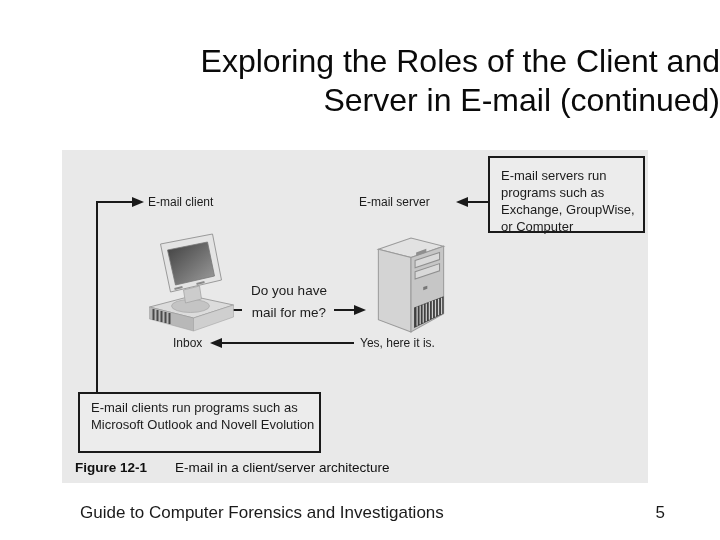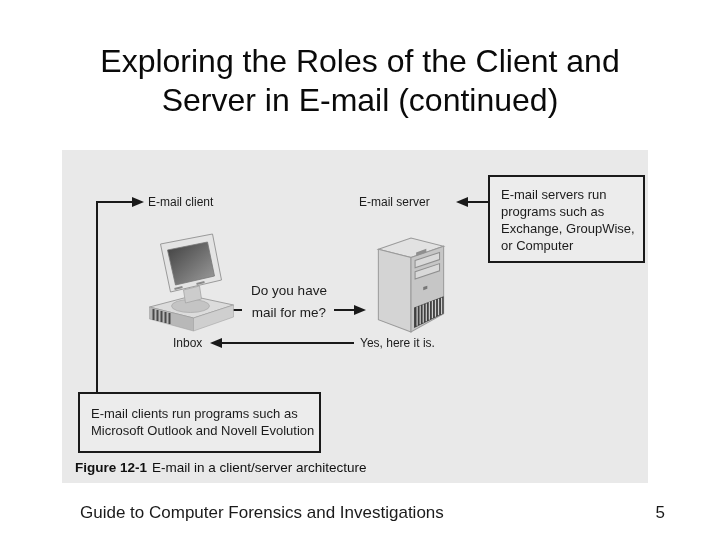--- a/index.html
+++ b/index.html
@@ -2,21 +2,21 @@
 <html><head>
 <meta charset="utf-8">
 <style>
   html,body { margin:0; padding:0; background:#fff; }
   .slide {
     position:relative; width:720px; height:540px; background:#ffffff;
     font-family:"Liberation Sans", sans-serif; overflow:hidden;
   }
   .title {
     position:absolute; top:42px; left:0; width:720px; margin:0;
-    text-align:center; font-size:32px; line-height:39px; font-weight:400; color:#0a0a0a;
+    text-align:right; font-size:32px; line-height:39px; font-weight:400; color:#0a0a0a;
   }
   .title-line { display:block; }
   .panel {
     position:absolute; left:62px; top:150px; width:586px; height:333px;
     background:#e9e9e9;
   }
   .connectors { position:absolute; left:0; top:0; width:586px; height:333px; }
   .lbl {
     position:absolute; font-size:12px; color:#1c1c1c; white-space:nowrap; line-height:15px;
   }
@@ -25,24 +25,24 @@
   .inbox-label  { left:111px; top:186px; }
   .reply-label  { left:298px; top:186px; }
   .query {
     position:absolute; left:183px; top:130px; width:88px; text-align:center;
     font-size:13.5px; line-height:22px; color:#1c1c1c;
   }
   .note {
     position:absolute; background:#ececec; border:2px solid #1a1a1a;
     font-size:13px; line-height:17px; color:#1c1c1c; box-sizing:border-box;
   }
-  .server-note { left:426px; top:6px; width:157px; height:88px; padding:9px 4px 0 11px;margin-top:19px; }
-  .client-note { left:16px; top:242px; width:243px; height:61px; padding:11px 4px 0 11px; }
+  .server-note { left:426px; top:6px; width:157px; height:77px; padding:9px 4px 0 11px; }
+  .client-note { left:16px; top:242px; width:243px; height:61px; padding:5px 4px 0 11px; }
   .caption { position:absolute; left:13px; top:310px; font-size:13.5px; color:#101010; white-space:nowrap; }
-  .caption-label { font-weight:700; margin-right:5px; }
+  .caption-label { font-weight:700; margin-right:28px; }
   .client-pc { position:absolute; left:76px; top:80px; }
   .server-tower { position:absolute; left:310px; top:82px; }
   .footer {
     position:absolute; left:80px; top:503px; width:585px;
     display:flex; justify-content:space-between;
     font-size:17px; color:#1a1a1a;
   }
 </style>
 </head>
 <body>

